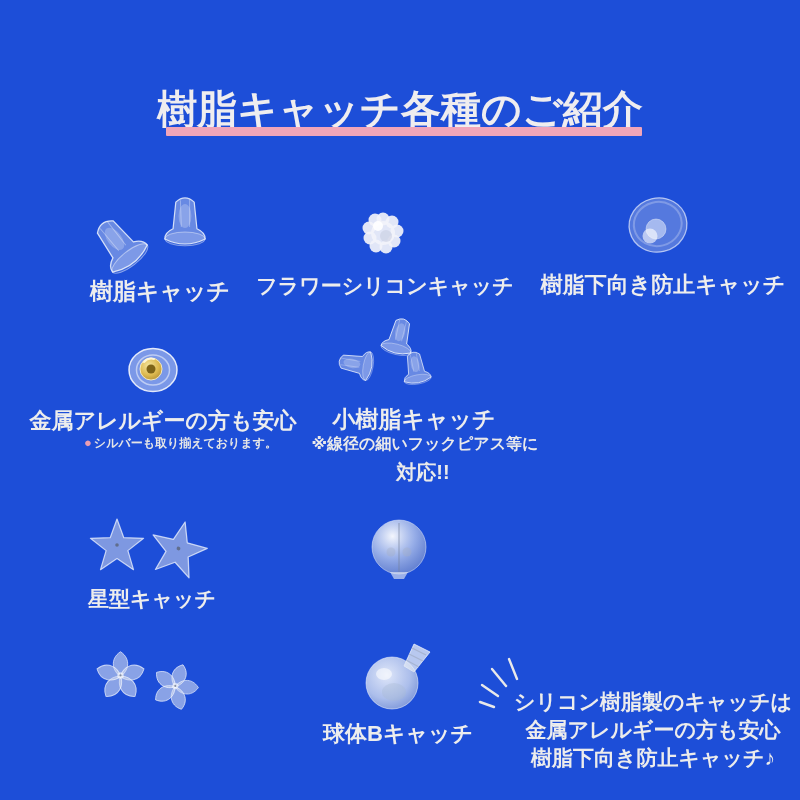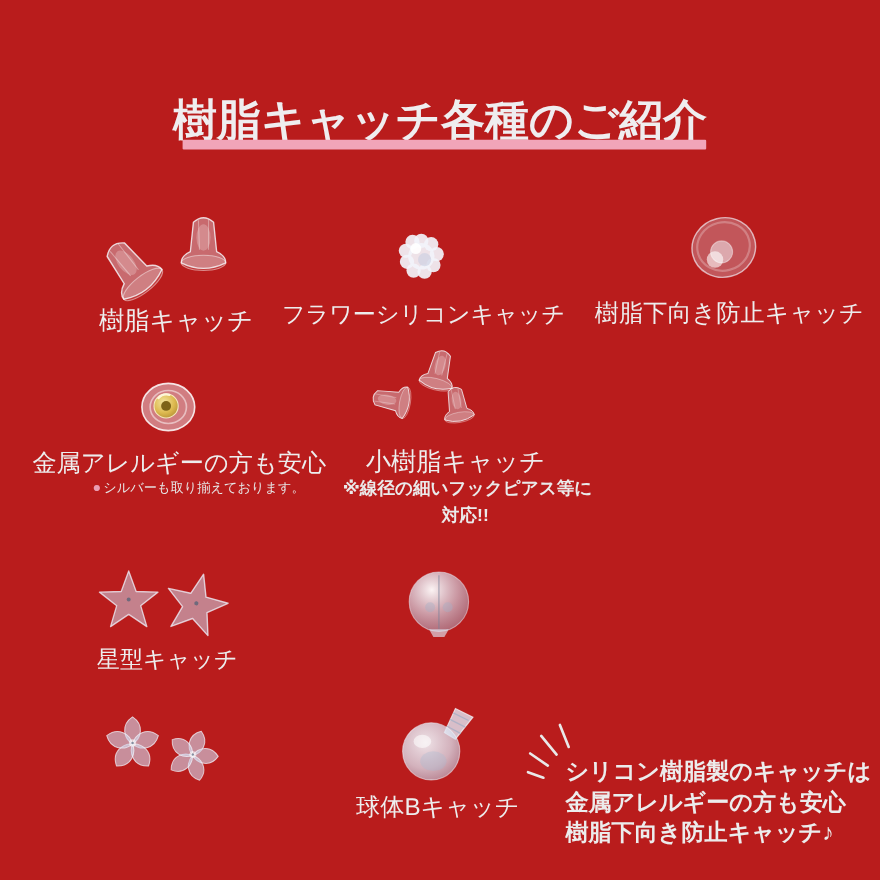--- a/index.html
+++ b/index.html
@@ -1,50 +1,50 @@
 <!DOCTYPE html>
 <html><head>
 <meta charset="utf-8">
 <style>
   html,body{margin:0;padding:0;background:#000;}
   .stage{
-    position:relative;width:800px;height:800px;background:#b91c1c;
+    position:relative;width:800px;height:800px;background:#1d4ed8;
     overflow:hidden;
     font-family:"Liberation Sans","DejaVu Sans",sans-serif;
   }
   .abs{position:absolute;}
   .title{
     left:400px;top:82px;transform:translateX(-50%);
     font-size:40px;font-weight:bold;color:#efedef;
     white-space:nowrap;letter-spacing:0px;
   }
   .underline{
     left:166px;top:127px;width:476px;height:9px;
     background:#f1a5b9;border-radius:1px;
   }
   .label{
     transform:translateX(-50%);
-    font-weight:normal;color:#ededed;white-space:nowrap;text-align:left;
+    font-weight:bold;color:#ededed;white-space:nowrap;text-align:left;
   }
   .fs23{font-size:23px;}
   .fs22{font-size:22px;}
   .fs21{font-size:21px;}
   .note-small{
-    font-size:12px;color:#e6e6e6;font-weight:normal;white-space:nowrap;
+    font-size:12px;color:#e6e6e6;font-weight:bold;white-space:nowrap;
   }
   .note-small .bullet{color:#ea9db2;font-size:13px;margin-right:2px;}
   .note-mid{
     transform:translateX(-50%);
     font-size:16px;font-weight:bold;color:#eaeaea;white-space:nowrap;text-align:left;
   }
   .footer-note{
     left:514px;top:688px;
     font-size:21px;font-weight:bold;color:#ececec;line-height:28px;white-space:nowrap;
   }
-  .footer-note span{display:block;}
+  .footer-note span{display:block;text-align:center;}
   svg{display:block;overflow:visible;}
 </style>
 </head>
 <body>
 
 <div class="stage">
 
   <svg width="0" height="0" style="position:absolute">
     <defs>
       <g id="bell">
@@ -145,21 +145,21 @@
       </g>
     <g transform="translate(0,34) scale(0.66) rotate(-80 25 30)">
         <use href="#bell"></use>
       </g>
     <g transform="translate(62,38) scale(0.62) rotate(-10 25 30)">
         <use href="#bell"></use>
       </g>
   </svg>
   <div class="abs label fs23" style="left:414px;top:404px">小樹脂キャッチ</div>
   <div class="abs note-mid" style="left:425px;top:434px">※線径の細いフックピアス等に</div>
-  <div class="abs note-mid" style="left:423px;top:459px;font-size:16px">対応!!</div>
+  <div class="abs note-mid" style="left:423px;top:459px;font-size:20px">対応!!</div>
 
   <svg class="abs" style="left:85px;top:512px" width="130" height="70" viewBox="0 0 130 70">
     <g transform="translate(2,3)">
         <use href="#star"></use>
       </g>
     <g transform="translate(62,5) scale(1.05) rotate(14 30 30)">
         <use href="#star"></use>
       </g>
   </svg>
   <div class="abs label fs21" style="left:152px;top:585px">星型キャッチ</div>

